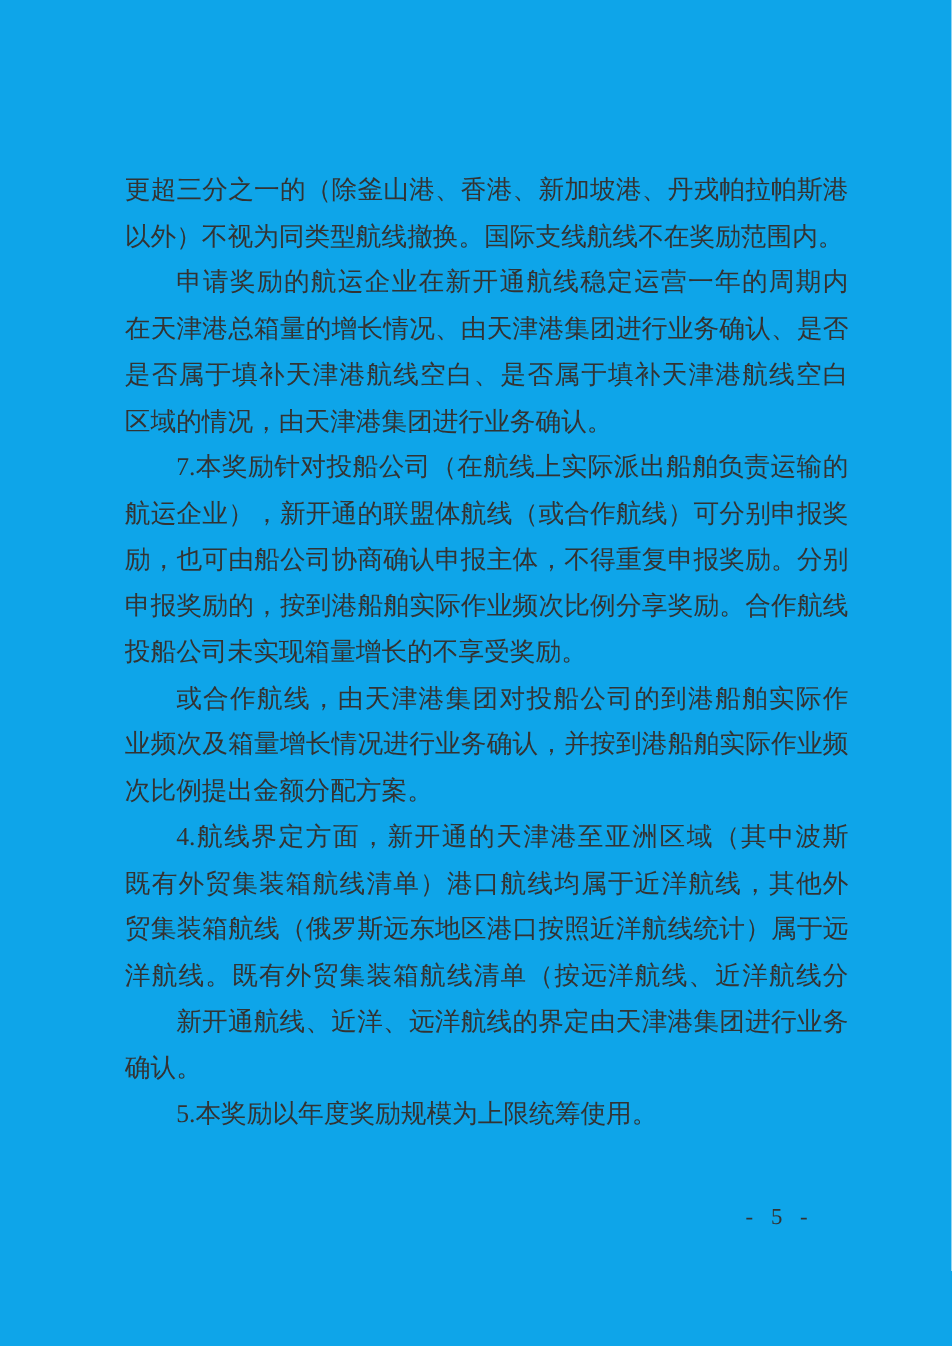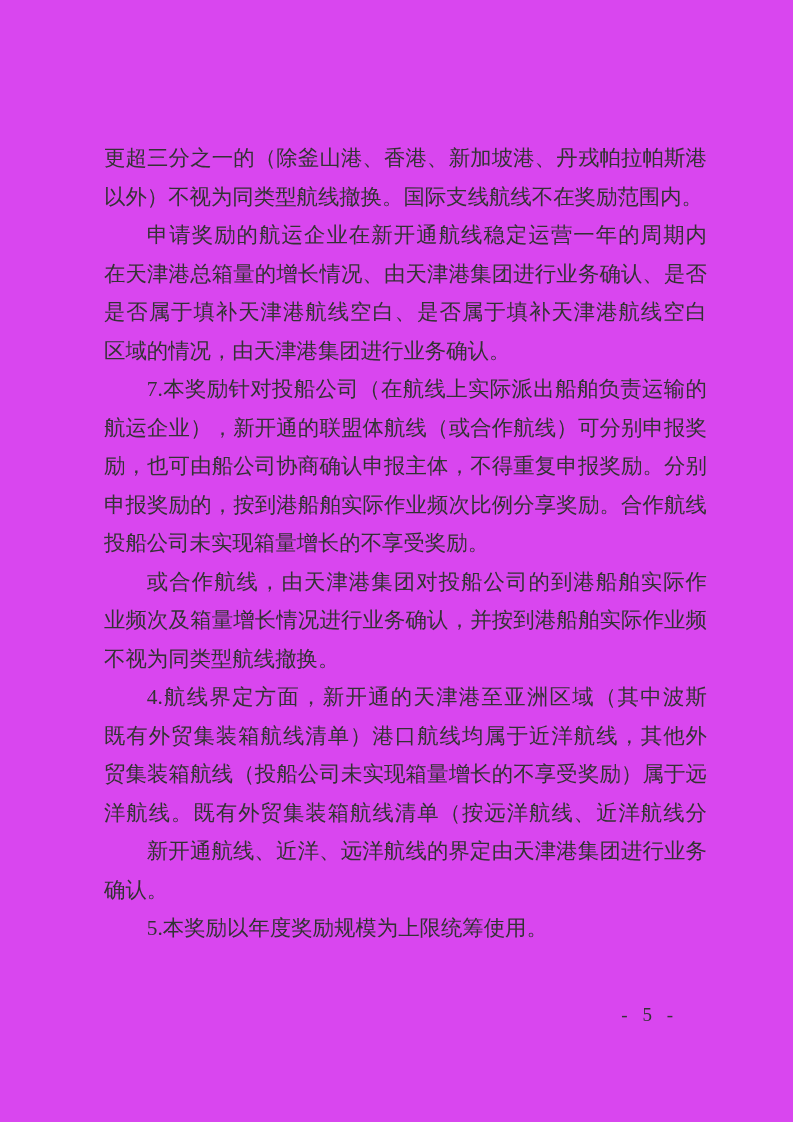--- a/index.html
+++ b/index.html
@@ -4,21 +4,21 @@
 <style>
   html, body {
     margin: 0;
     padding: 0;
     background: #ffffff;
   }
   .page {
     position: relative;
     width: 793px;
     height: 1122px;
-    background: #d946ef;
+    background: #0ea5e9;
     overflow: hidden;
     font-family: "Liberation Serif", "DejaVu Serif", serif;
   }
   .doc-body {
     position: absolute;
     left: 104px;
     top: 139px;
     width: 603px;
     color: #333333;
     font-size: 21.4px;
@@ -76,27 +76,27 @@
       <div class="line first-indent">7.本奖励针对投船公司（在航线上实际派出船舶负责运输的</div>
       <div class="line">航运企业），新开通的联盟体航线（或合作航线）可分别申报奖</div>
       <div class="line">励，也可由船公司协商确认申报主体，不得重复申报奖励。分别</div>
       <div class="line">申报奖励的，按到港船舶实际作业频次比例分享奖励。合作航线</div>
       <div class="line line-end">投船公司未实现箱量增长的不享受奖励。</div>
     </div>
 
     <div class="para">
       <div class="line first-indent">或合作航线，由天津港集团对投船公司的到港船舶实际作</div>
       <div class="line">业频次及箱量增长情况进行业务确认，并按到港船舶实际作业频</div>
-      <div class="line line-end">不视为同类型航线撤换。</div>
+      <div class="line line-end">次比例提出金额分配方案。</div>
     </div>
 
     <div class="para">
       <div class="line first-indent">4.航线界定方面，新开通的天津港至亚洲区域（其中波斯湾、</div>
       <div class="line">既有外贸集装箱航线清单）港口航线均属于近洋航线，其他外</div>
-      <div class="line">贸集装箱航线（投船公司未实现箱量增长的不享受奖励）属于远</div>
+      <div class="line">贸集装箱航线（俄罗斯远东地区港口按照近洋航线统计）属于远</div>
       <div class="line">洋航线。既有外贸集装箱航线清单（按远洋航线、近洋航线分类）</div>
     </div>
 
     <div class="para">
       <div class="line first-indent">新开通航线、近洋、远洋航线的界定由天津港集团进行业务</div>
       <div class="line line-end">确认。</div>
     </div>
 
     <div class="para">
       <div class="line first-indent line-end">5.本奖励以年度奖励规模为上限统筹使用。</div>

